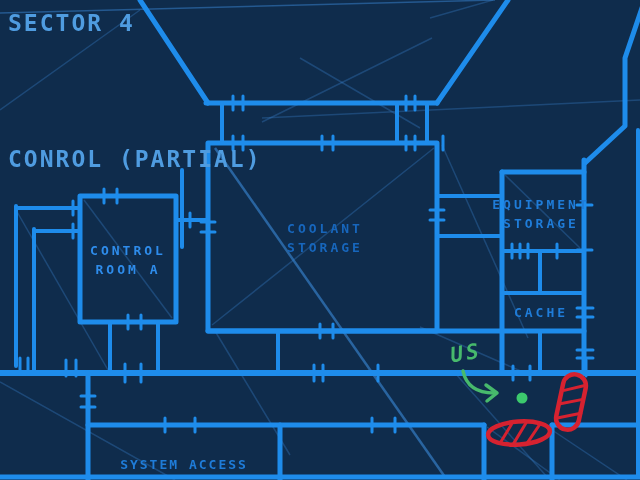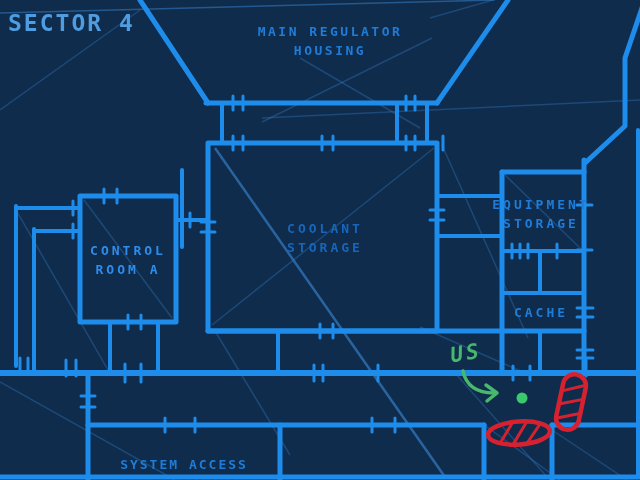--- a/index.html
+++ b/index.html
@@ -176,24 +176,22 @@
       </g>
       <g transform="rotate(-4 519 433)">
         <ellipse class="red-draw" cx="519" cy="433" rx="31" ry="11.5"></ellipse>
         <path class="red-hatch" d="M500,441 L512,424 M513,443 L527,423 M527,443 L541,425"></path>
       </g>
     </g>
   </svg>
 
   <div id="title"><span>SECTOR 4</span><br>
 <br>
-</div>
-
-  <div class="label lbl-mid" style="left:330px;top:41px;letter-spacing:2.5px">MAIN REGULATOR
-HOUSING</div>
+<span>CONROL (PARTIAL)</span></div>
+
 
   <div class="label lbl-bright" style="left:128px;top:260px">CONTROL
 ROOM A</div>
 
   <div class="label lbl-dim" style="left:325px;top:238px">COOLANT
 STORAGE</div>
 
   <div class="label lbl-mid" style="left:541px;top:214px">EQUIPMENT
 STORAGE</div>
 

